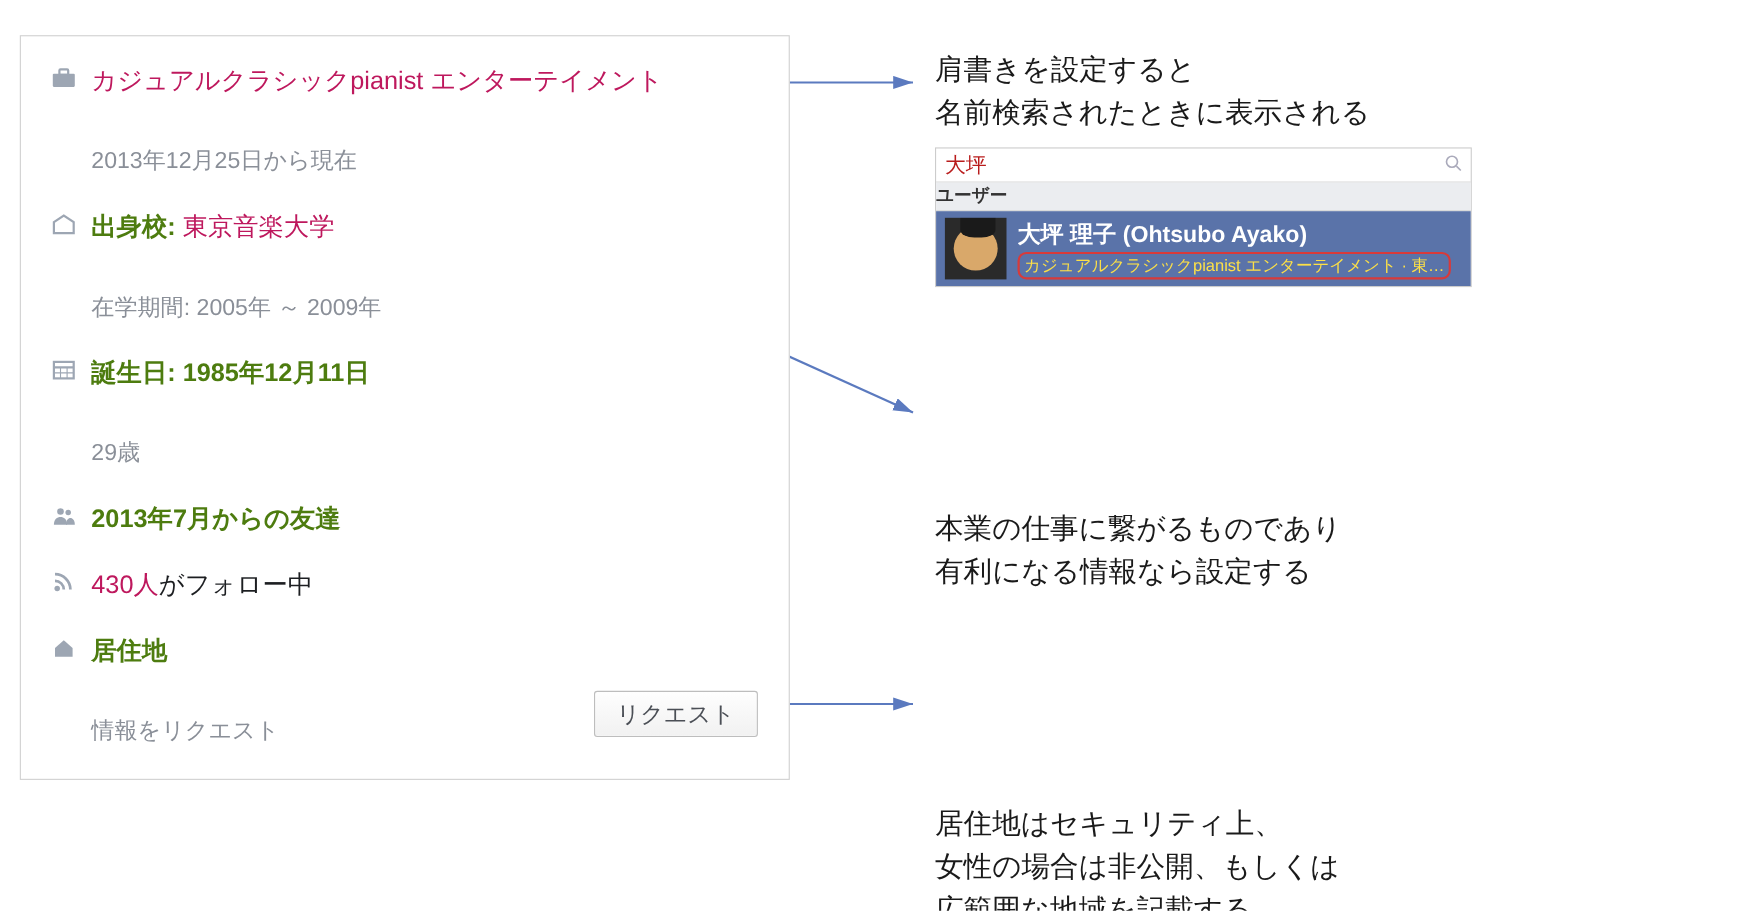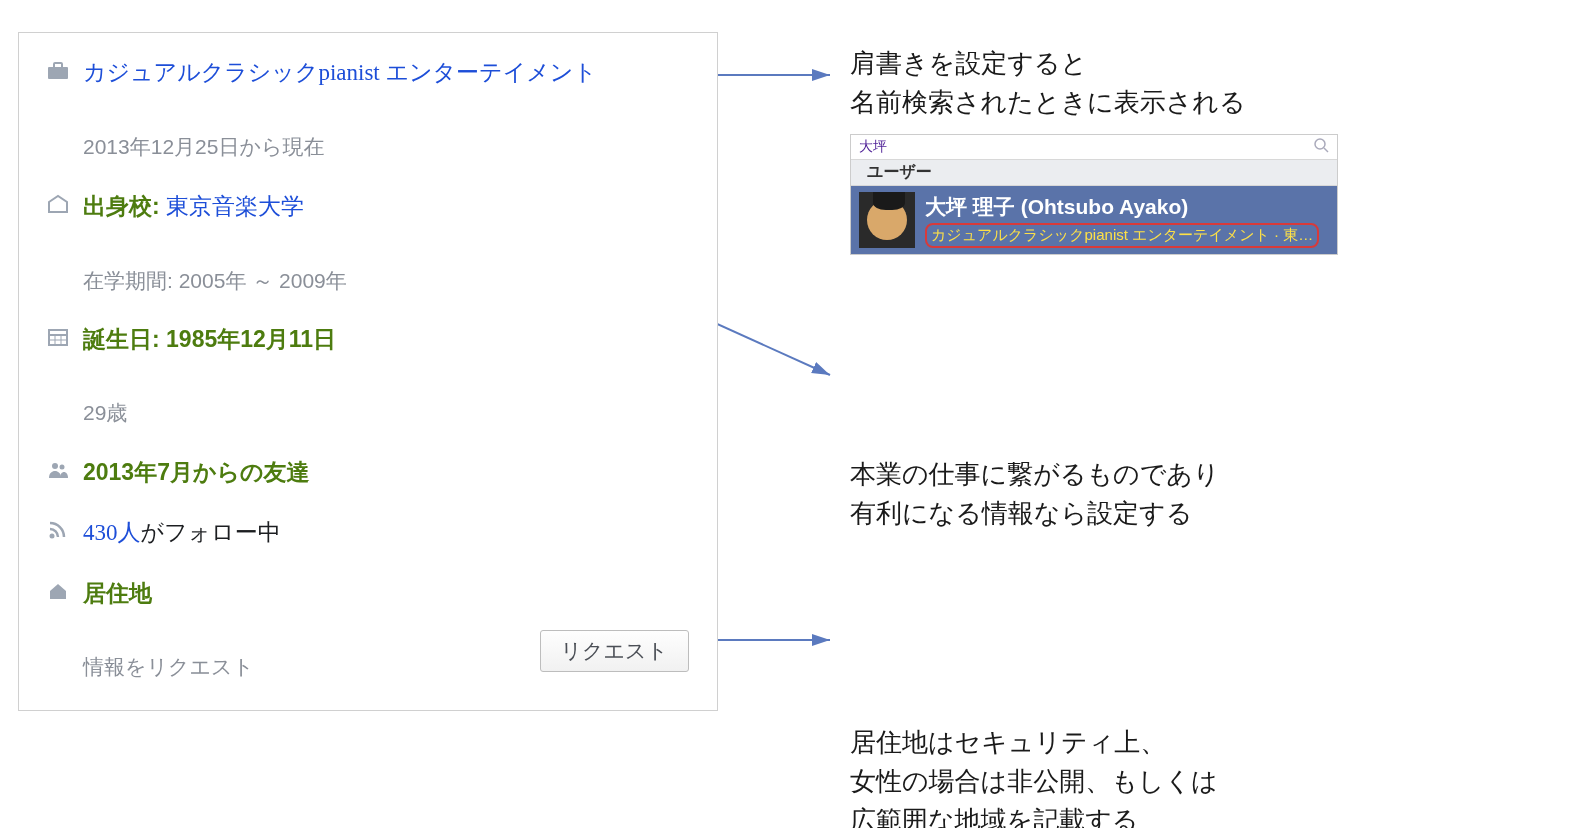--- a/index.html
+++ b/index.html
@@ -30,21 +30,21 @@
       flex: 0 0 36px;
       color: #9da6b3;
       font-size: 20px;
       padding-top: 4px;
     }
     .row-content {
       flex: 1;
       font-size: 23px;
       line-height: 1.4;
     }
-    .link-text { color: #1d4ed8; font-family: Liberation Serif, serif; }
+    .link-text { color: #be185d; }
     .muted-text { color: #8a8f98; font-size: 21px; margin-top: 43px; }
     .bold-text { font-weight: bold; color: #4d7c0f; }
     .dark-text { color: #1c1e21; }
     .request-btn {
       position: absolute;
       right: 28px;
       bottom: 38px;
       background: linear-gradient(#fefefe, #f1f1f1);
       border: 1px solid #bdbdbd;
       border-radius: 3px;
@@ -78,30 +78,30 @@
       background: #fff;
     }
     .search-input-row {
       display: flex;
       align-items: center;
       padding: 2px 8px;
       border-bottom: 1px solid #d8d8d8;
     }
     .search-text {
       flex: 1;
-      font-size: 14px;
-      color: #4c1d95;
+      font-size: 19px;
+      color: #b91c1c;
     }
     .search-glass {
       color: #aab;
       font-size: 16px;
     }
     .search-header {
       background: #ebedf0;
-      padding: 2px 16px;
+      padding: 2px 0;
       font-size: 16px;
       color: #333;
       font-weight: bold;
       border-bottom: 1px solid #d8d8d8;
     }
     .search-result {
       background: #5a73a9;
       display: flex;
       align-items: center;
       padding: 6px 8px;

